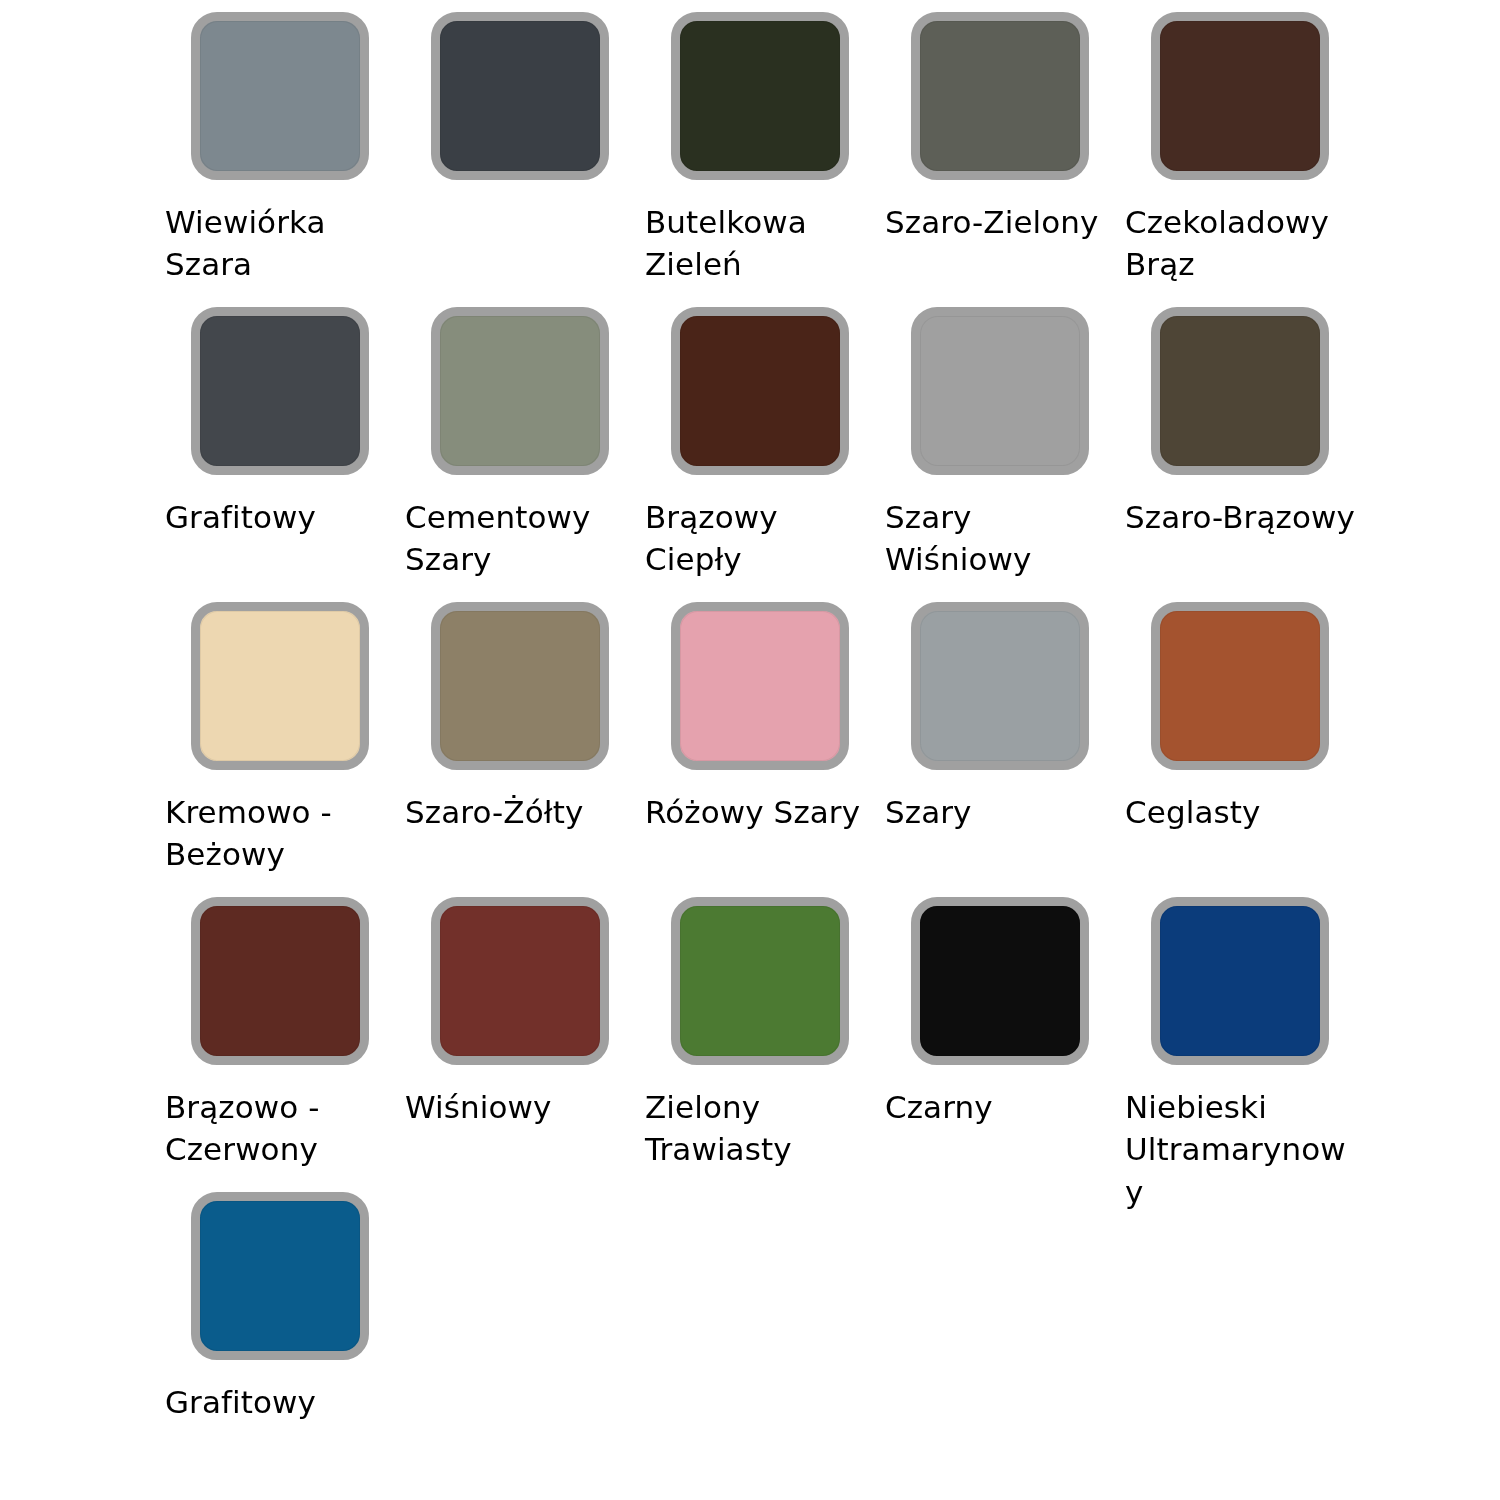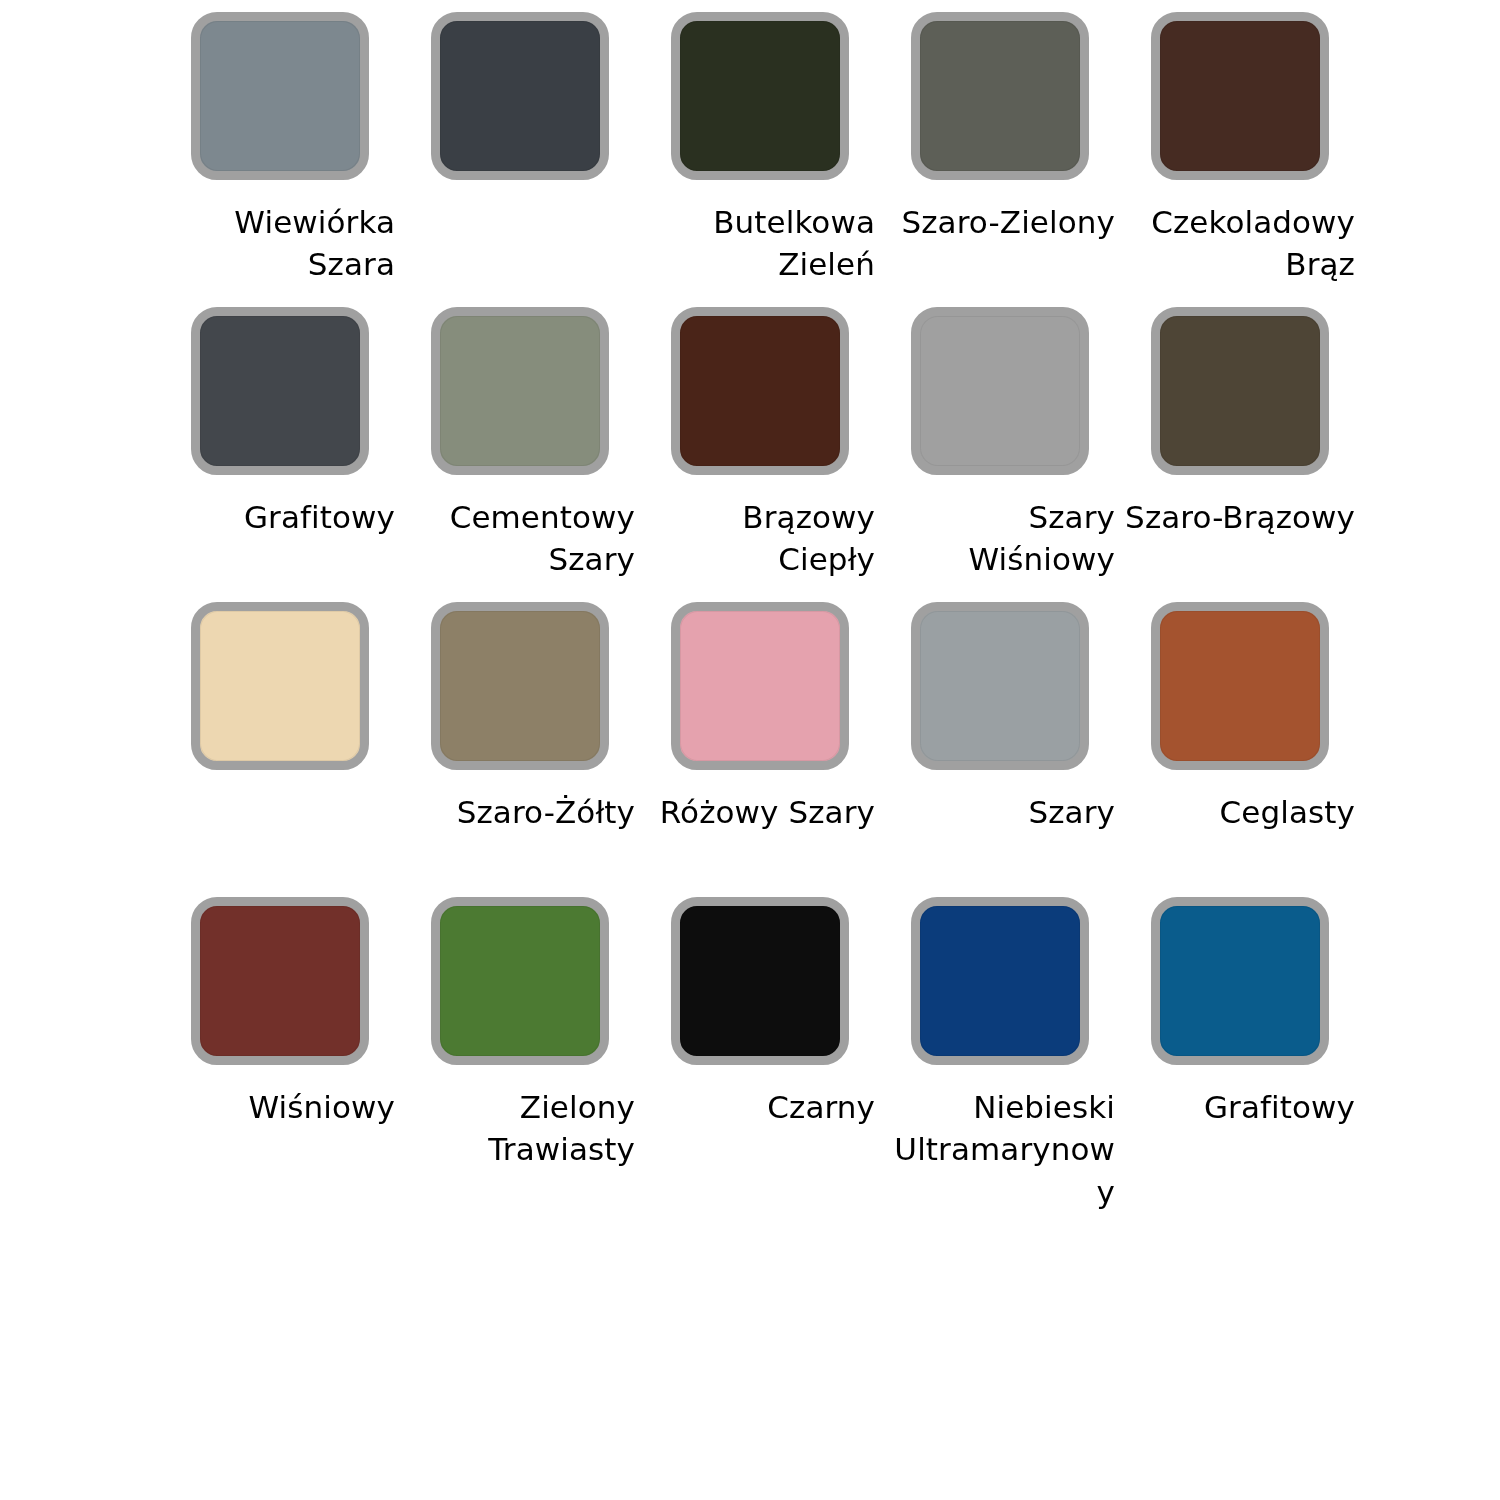--- a/index.html
+++ b/index.html
@@ -50,21 +50,21 @@
     position: absolute;
     left: 0; top: 0; right: 0; bottom: 0;
     border-radius: 18px;
     box-shadow: inset 0 0 0 1px rgba(0,0,0,0.06);
     pointer-events: none;
   }
 
   .swatch-label {
     margin-top: 21px;
     width: 230px;
-    text-align: right;
+    text-align: left;
     font-size: 31px;
     line-height: 1.37;
     color: #000000;
     letter-spacing: 0.1px;
     word-wrap: break-word;
   }
 </style>
 </head>
 <body>
 
@@ -103,36 +103,41 @@
     <div class="swatch-cell">
       <div class="swatch-chip" style="background: rgb(160, 160, 160); border-color: rgb(160, 160, 160);"></div>
       <div class="swatch-label">Szary Wiśniowy</div>
     </div>
     <div class="swatch-cell">
       <div class="swatch-chip" style="background: rgb(78, 69, 54); border-color: rgb(160, 160, 160);"></div>
       <div class="swatch-label">Szaro-Brązowy</div>
     </div>
     <div class="swatch-cell">
       <div class="swatch-chip" style="background: rgb(237, 215, 177); border-color: rgb(160, 160, 160);"></div>
+      <div class="swatch-label">Kremowo - Beżowy</div>
     </div>
     <div class="swatch-cell">
       <div class="swatch-chip" style="background: rgb(141, 128, 103); border-color: rgb(160, 160, 160);"></div>
       <div class="swatch-label">Szaro-Żółty</div>
     </div>
     <div class="swatch-cell">
       <div class="swatch-chip" style="background: rgb(229, 162, 174); border-color: rgb(160, 160, 160);"></div>
       <div class="swatch-label">Różowy Szary</div>
     </div>
     <div class="swatch-cell">
       <div class="swatch-chip" style="background: rgb(154, 160, 163); border-color: rgb(160, 160, 160);"></div>
       <div class="swatch-label">Szary</div>
     </div>
     <div class="swatch-cell">
       <div class="swatch-chip" style="background: rgb(164, 83, 47); border-color: rgb(160, 160, 160);"></div>
       <div class="swatch-label">Ceglasty</div>
+    </div>
+    <div class="swatch-cell">
+      <div class="swatch-chip" style="background: rgb(94, 42, 34); border-color: rgb(160, 160, 160);"></div>
+      <div class="swatch-label">Brązowo - Czerwony</div>
     </div>
     <div class="swatch-cell">
       <div class="swatch-chip" style="background: rgb(114, 48, 42); border-color: rgb(160, 160, 160);"></div>
       <div class="swatch-label">Wiśniowy</div>
     </div>
     <div class="swatch-cell">
       <div class="swatch-chip" style="background: rgb(76, 122, 50); border-color: rgb(160, 160, 160);"></div>
       <div class="swatch-label">Zielony Trawiasty</div>
     </div>
     <div class="swatch-cell">

